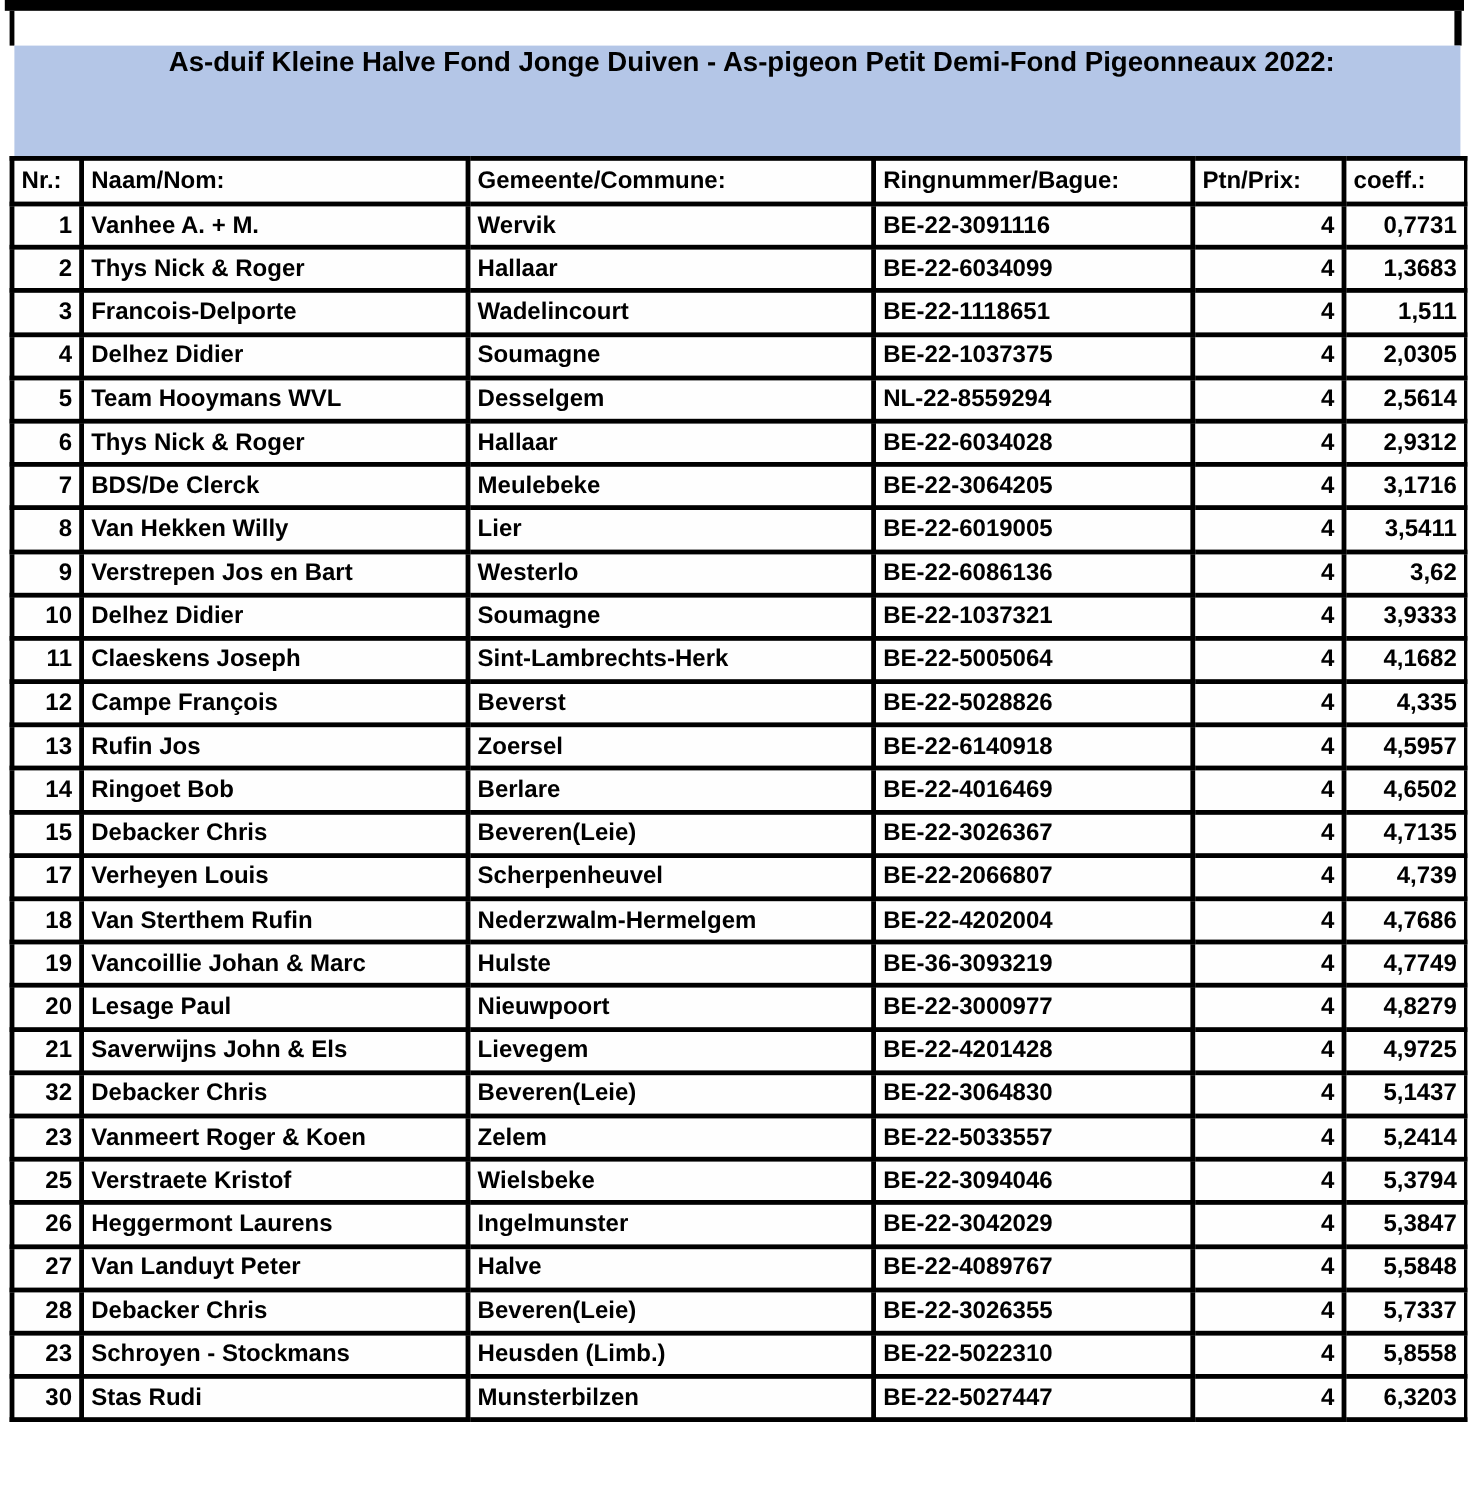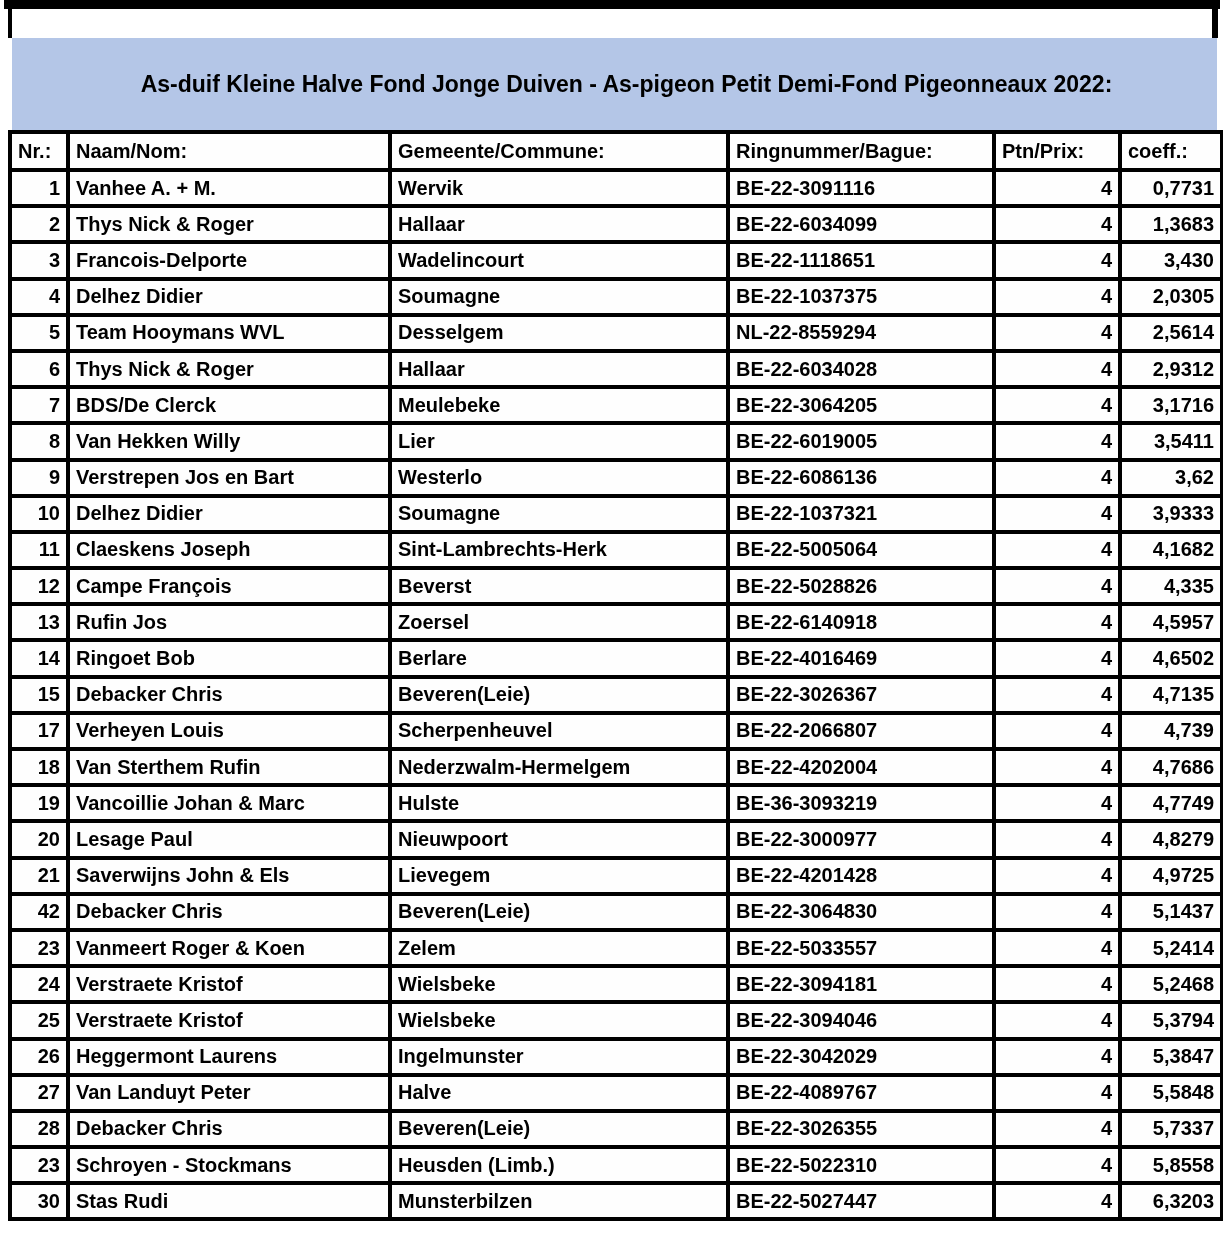--- a/index.html
+++ b/index.html
@@ -31,21 +31,21 @@
     left: 1212px; top: 9px;
     width: 6px; height: 29px;
     background: #000000;
   }
   .banner {
     position: absolute;
     left: 12px; top: 38px;
     width: 1205px; height: 92px;
     background: #b4c6e7;
     display: flex;
-    align-items: center;
+    align-items: flex-start;
     justify-content: center;
     padding-left: 24px;
   }
   .banner .title {
     font-size: 23px;
     letter-spacing: 0px;
     white-space: nowrap;
   }
   table.results {
     position: absolute;
@@ -118,21 +118,21 @@
       <td class="txt">BE-22-6034099</td>
       <td class="num">4</td>
       <td class="num">1,3683</td>
     </tr>
         <tr>
       <td class="num">3</td>
       <td class="txt">Francois-Delporte</td>
       <td class="txt">Wadelincourt</td>
       <td class="txt">BE-22-1118651</td>
       <td class="num">4</td>
-      <td class="num">3,430</td>
+      <td class="num">1,511</td>
     </tr>
         <tr>
       <td class="num">4</td>
       <td class="txt">Delhez Didier</td>
       <td class="txt">Soumagne</td>
       <td class="txt">BE-22-1037375</td>
       <td class="num">4</td>
       <td class="num">2,0305</td>
     </tr>
         <tr>
@@ -257,44 +257,36 @@
     </tr>
         <tr>
       <td class="num">21</td>
       <td class="txt">Saverwijns John &amp; Els</td>
       <td class="txt">Lievegem</td>
       <td class="txt">BE-22-4201428</td>
       <td class="num">4</td>
       <td class="num">4,9725</td>
     </tr>
         <tr>
-      <td class="num">42</td>
+      <td class="num">32</td>
       <td class="txt">Debacker Chris</td>
       <td class="txt">Beveren(Leie)</td>
       <td class="txt">BE-22-3064830</td>
       <td class="num">4</td>
       <td class="num">5,1437</td>
     </tr>
         <tr>
       <td class="num">23</td>
       <td class="txt">Vanmeert Roger &amp; Koen</td>
       <td class="txt">Zelem</td>
       <td class="txt">BE-22-5033557</td>
       <td class="num">4</td>
       <td class="num">5,2414</td>
     </tr>
         <tr>
-      <td class="num">24</td>
-      <td class="txt">Verstraete Kristof</td>
-      <td class="txt">Wielsbeke</td>
-      <td class="txt">BE-22-3094181</td>
-      <td class="num">4</td>
-      <td class="num">5,2468</td>
-    </tr>
-        <tr>
       <td class="num">25</td>
       <td class="txt">Verstraete Kristof</td>
       <td class="txt">Wielsbeke</td>
       <td class="txt">BE-22-3094046</td>
       <td class="num">4</td>
       <td class="num">5,3794</td>
     </tr>
         <tr>
       <td class="num">26</td>
       <td class="txt">Heggermont Laurens</td>

